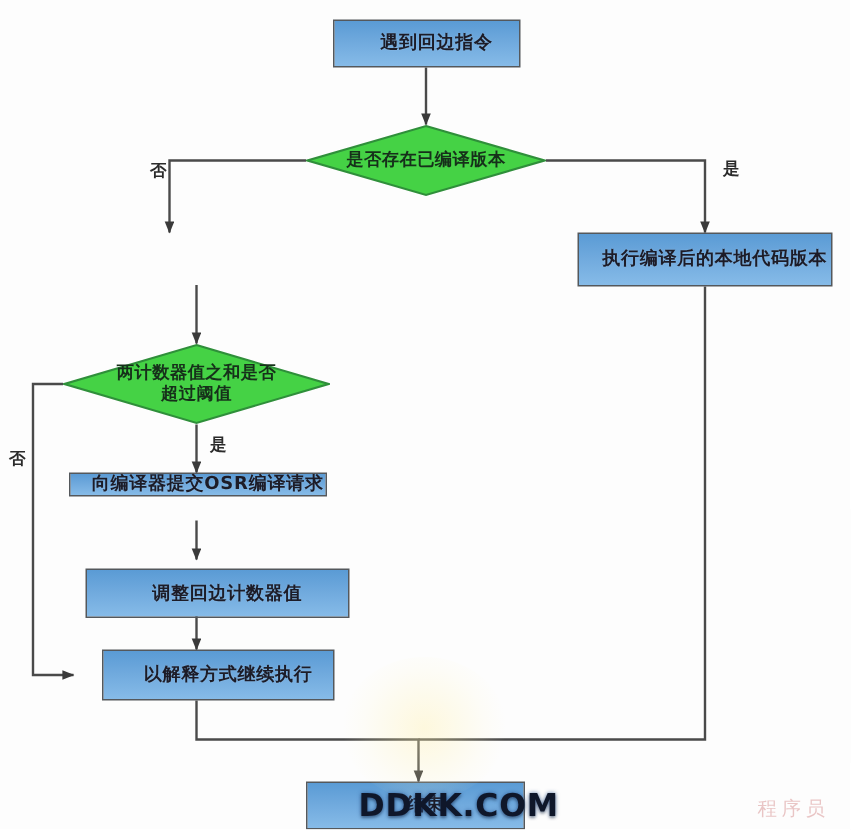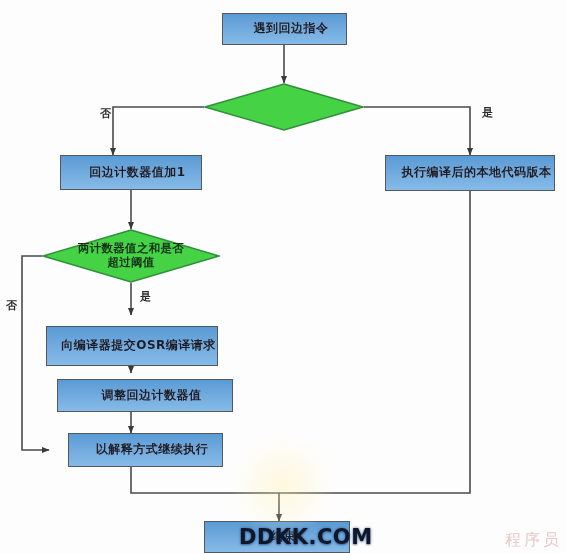--- a/index.html
+++ b/index.html
@@ -82,21 +82,21 @@
     font-weight: bold;
     color: #0f172a;
     letter-spacing: 0.5px;
     text-shadow: 0 0 3px rgba(40,80,140,0.75), 0 1px 2px rgba(0,0,0,0.35);
     z-index: 30;
     white-space: nowrap;
     pointer-events: none;
   }
   .watermark-faint {
     position: absolute;
-    font-size: 16px;
+    font-size: 13px;
     color: rgba(190,70,70,0.30);
     letter-spacing: 3px;
     z-index: 25;
     white-space: nowrap;
     pointer-events: none;
   }
   .watermark-glow {
     position: absolute;
     z-index: 2;
     pointer-events: none;
@@ -138,44 +138,42 @@
   </svg>
 
   <div class="node proc" style="left:222px; top:13px; width:125px; height:32px;">
     <span>遇到回边指令</span>
   </div>
 
   <div class="node decision" style="left:204px; top:83px; width:160px; height:48px;">
     <svg class="diamond-shape" viewBox="0 0 160 48" preserveAspectRatio="none">
       <polygon points="80,1 159,24 80,47 1,24" fill="#45d245" stroke="#2f8f3a" stroke-width="1.4"></polygon>
     </svg>
+    <span class="dtext">是否存在已编译版本</span>
   </div>
 
   <div class="edge-label" style="left:100px; top:108px;">否</div>
   <div class="edge-label" style="left:482px; top:107px;">是</div>
 
-  <div class="node proc" style="left:60px; top:155px; width:142px; height:35px;">
-    <span>回边计数器值加1</span>
-  </div>
 
   <div class="node proc" style="left:385px; top:155px; width:170px; height:36px;">
     <span>执行编译后的本地代码版本</span>
   </div>
 
   <div class="node decision" style="left:42px; top:229px; width:178px; height:54px;">
     <svg class="diamond-shape" viewBox="0 0 178 54" preserveAspectRatio="none">
       <polygon points="89,1 177,27 89,53 1,27" fill="#45d245" stroke="#2f8f3a" stroke-width="1.4"></polygon>
     </svg>
     <span class="dtext" id="thresholdLabel">两计数器值之和是否<br>超过阈值</span>
   </div>
 
   <div class="edge-label" style="left:6px; top:300px;">否</div>
   <div class="edge-label" style="left:140px; top:291px;">是</div>
 
-  <div class="node proc" style="left:46px; top:326px; width:172px; height:40px;">
+  <div class="node proc" style="left:46px; top:315px; width:172px; height:16px;">
     <span>向编译器提交OSR编译请求</span>
   </div>
 
   <div class="node proc" style="left:57px; top:379px; width:176px; height:33px;">
     <span>调整回边计数器值</span>
   </div>
 
   <div class="node proc" style="left:52px; top:433px; width:155px; height:34px;margin-left:16px;">
     <span>以解释方式继续执行</span>
   </div>

